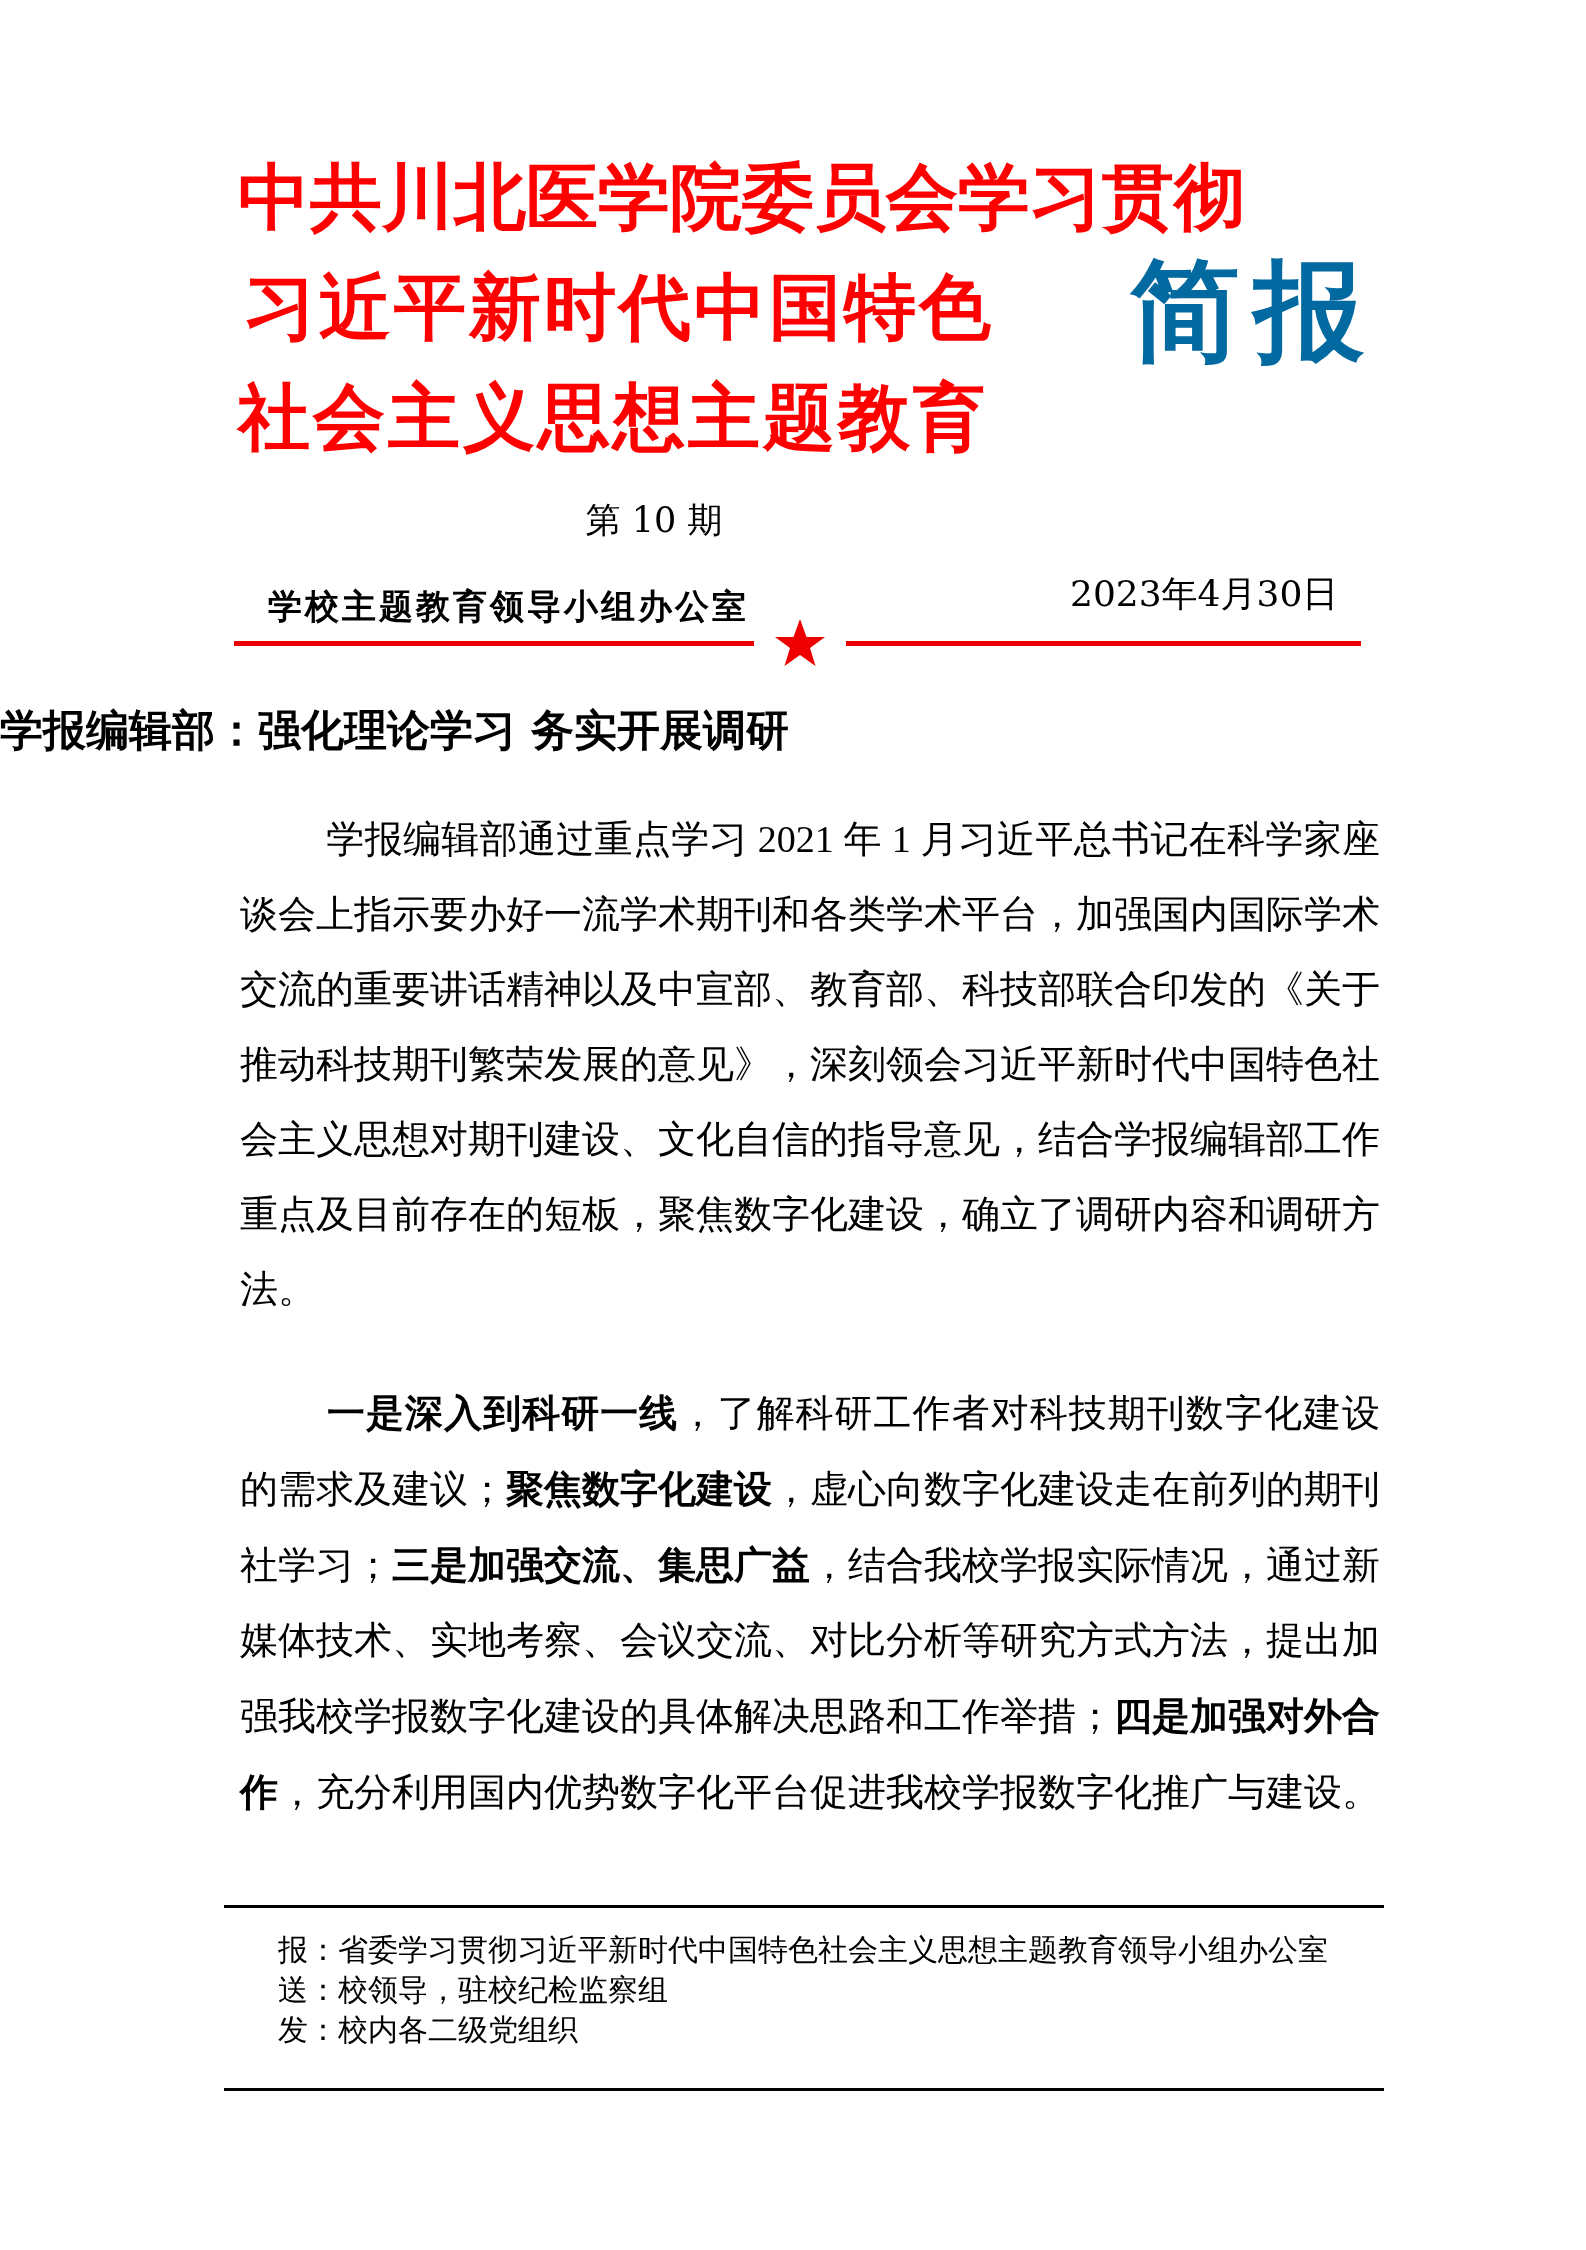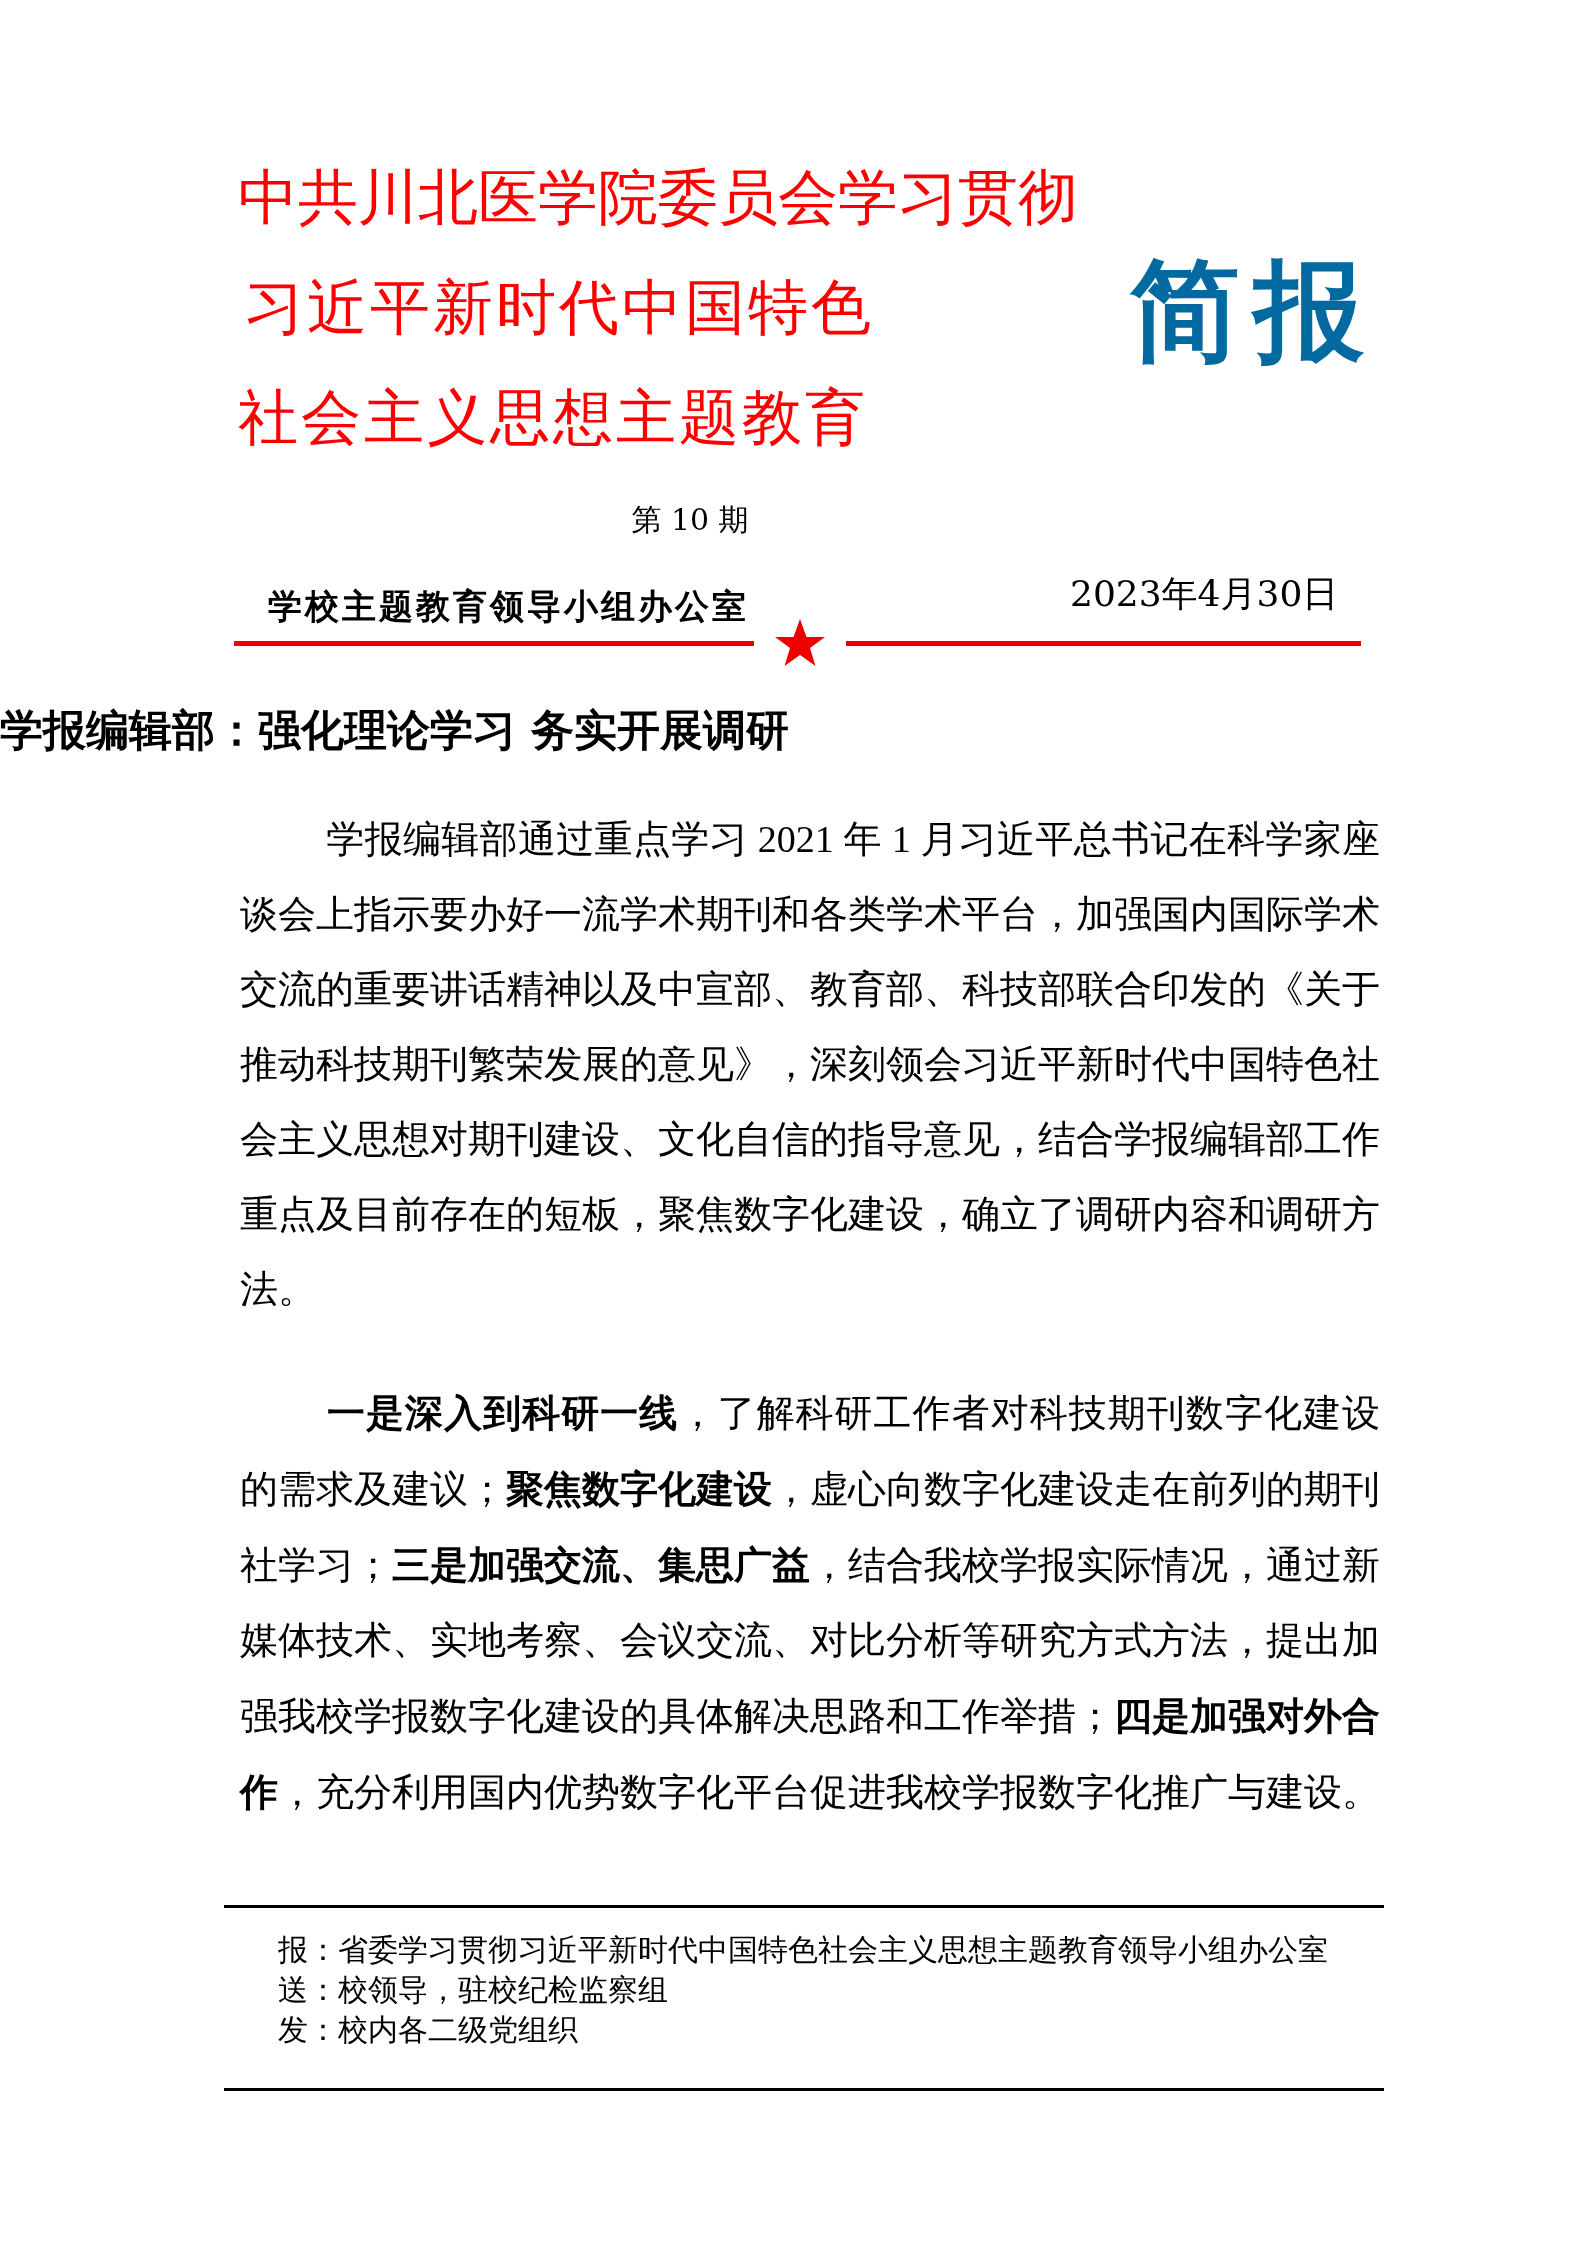--- a/index.html
+++ b/index.html
@@ -1,27 +1,27 @@
 <!DOCTYPE html>
 <html><head>
 <meta charset="utf-8">
 <style>
   html, body { margin:0; padding:0; background:#ffffff; }
   body { width:1586px; height:2250px; position:relative; overflow:hidden;
          font-family:"DejaVu Serif","Liberation Serif",serif; color:#000; }
   .abs { position:absolute; }
   .head-line { color:#ff0000; font-family:"DejaVu Sans","Liberation Sans",sans-serif;
-               font-size:60px; line-height:90px; white-space:nowrap; letter-spacing:0px; }
+               font-size:72px; line-height:90px; white-space:nowrap; letter-spacing:0px;font-weight:bold; }
   #hl1 { left:238px; top:152px; }
   #hl2 { left:244px; top:262px; letter-spacing:3px; }
   #hl3 { left:238px; top:372px; letter-spacing:3px; }
   #brief { left:1130px; top:246px; color:#0369a1; font-size:110px; line-height:130px;
            font-family:"DejaVu Serif","Liberation Serif",serif; font-weight:bold;
            white-space:nowrap; letter-spacing:14px; }
-  #issue { left:0; width:1308px; top:495px; text-align:center; font-size:30px; line-height:50px;padding-left:36px; }
+  #issue { left:0; width:1308px; top:495px; text-align:center; font-size:35px; line-height:50px; }
   #office { left:268px; top:570px; font-size:34px; line-height:48px; font-weight:bold; white-space:nowrap; letter-spacing:3px;margin-top:12px; }
   #date { left:1070px; top:570px; font-size:36px; line-height:48px; white-space:nowrap; }
   .redrule { height:5px; background:#ee0000; top:641px; }
   #rule-left { left:234px; width:520px; }
   #rule-right { left:846px; width:515px; }
   #star { left:772px; top:618px; width:56px; height:50px; }
   #title { left:0; width:1586px; top:700px; font-size:43px; line-height:60px;
            font-family:"DejaVu Sans","Liberation Sans",sans-serif; font-weight:bold; }
   .para { left:240px; width:1140px; font-size:38px; line-height:75px; text-align:justify; }
   .para .ind { display:inline-block; width:86px; }

